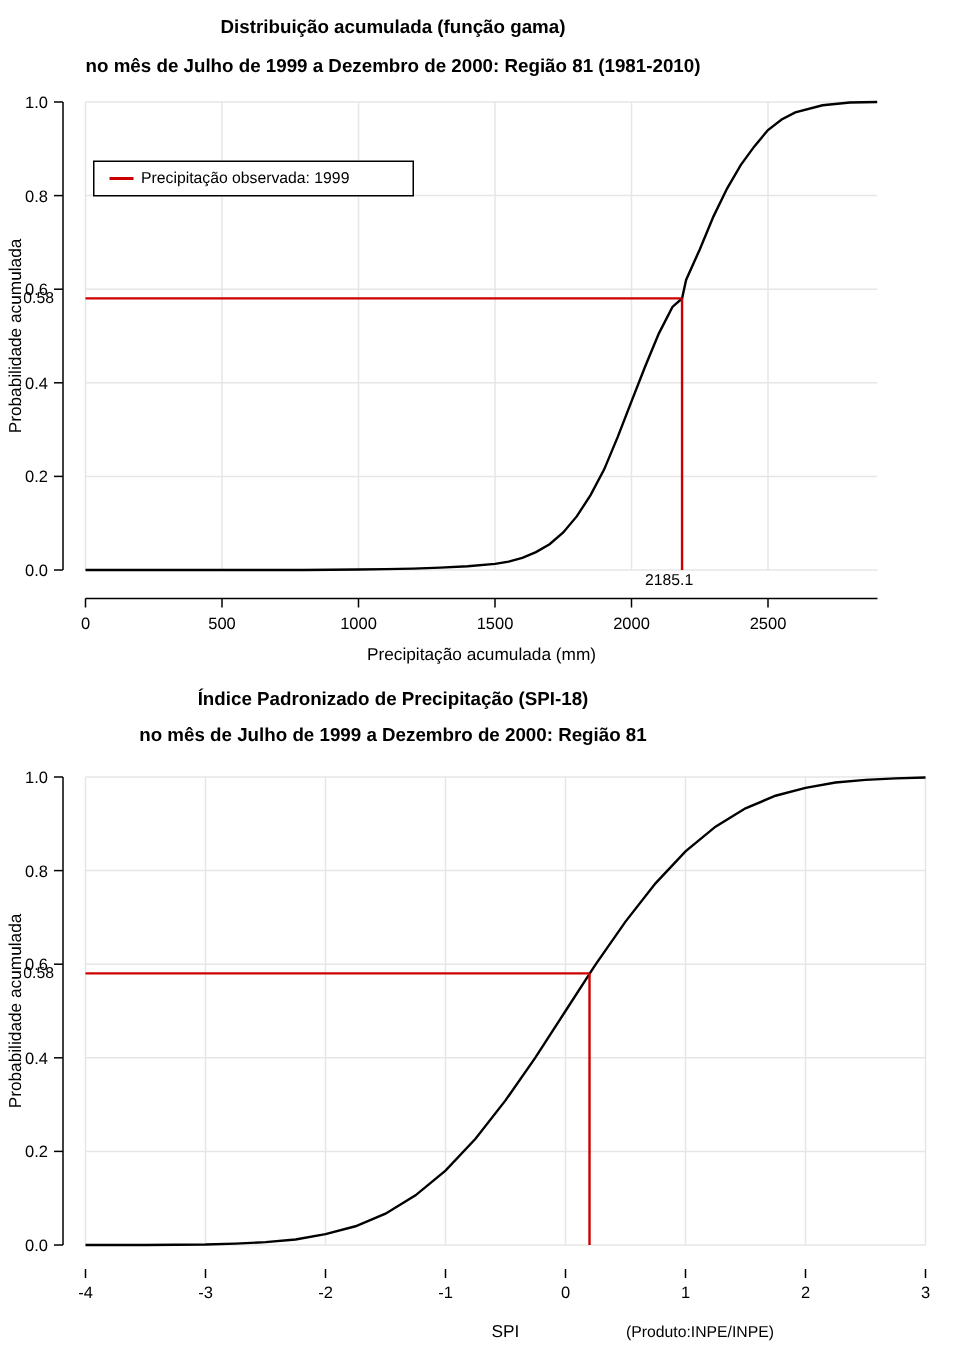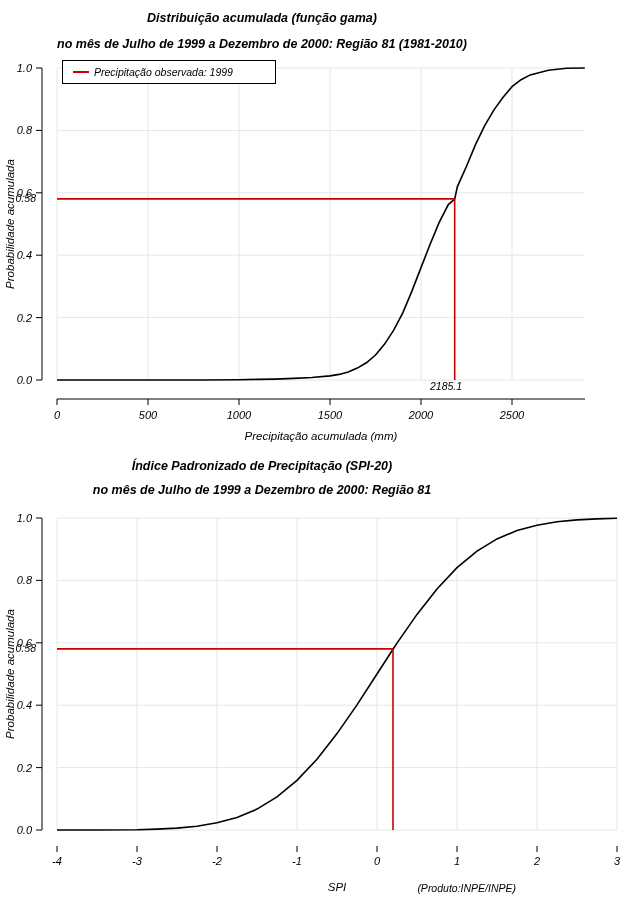--- a/index.html
+++ b/index.html
@@ -12,21 +12,20 @@
     height: 900px;
     font-family: "Liberation Sans", sans-serif;
     color: #000000;
     overflow: hidden;
     position: relative;
   }
   .panel {
     position: absolute;
     left: 0;
     width: 524px;
-    font-style: italic;
   }
   #panel-top { top: 0; height: 450px; }
   #panel-bottom { top: 450px; height: 450px; }
 
   .title {
     text-align: center;
     font-size: 12.5px;
     font-weight: bold;
     line-height: 16px;
     margin: 0;
@@ -62,20 +61,21 @@
     font-size: 10.5px;
     font-family: "Liberation Sans", sans-serif;
     fill: #000;
   }
 
   .legendbox {
     position: absolute;
     background: #ffffff;
     border: 1px solid #000000;
     box-sizing: border-box;
+    margin-top: 47px;
   }
   .legend-row {
     display: flex;
     align-items: center;
     height: 13px;
     padding: 0 4px;
     white-space: nowrap;
   }
   .legend-swatch {
     width: 16px;
@@ -177,21 +177,21 @@
 
   <div class="legendbox" id="legend-top">
     <div class="legend-row">
       <span class="legend-swatch"></span>
       <span class="legend-label">Precipitação observada: 1999</span>
     </div>
   </div>
 </div>
 
 <div class="panel" id="panel-bottom">
-  <div class="title">Índice Padronizado de Precipitação (SPI-20)</div>
+  <div class="title">Índice Padronizado de Precipitação (SPI-18)</div>
   <div class="title">no mês de Julho de 1999 a Dezembro de 2000: Região 81</div>
 
   <div class="plotwrap">
     <svg width="640" height="450">
 
       <g>
         <line class="grid" x1="57" y1="380" x2="617" y2="380"></line>
         <line class="grid" x1="57" y1="317.6" x2="617" y2="317.6"></line>
         <line class="grid" x1="57" y1="255.2" x2="617" y2="255.2"></line>
         <line class="grid" x1="57" y1="192.8" x2="617" y2="192.8"></line>

